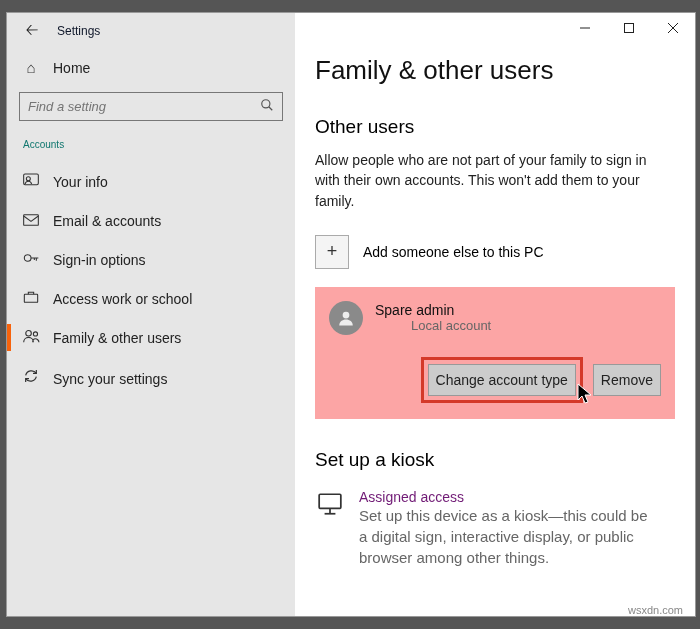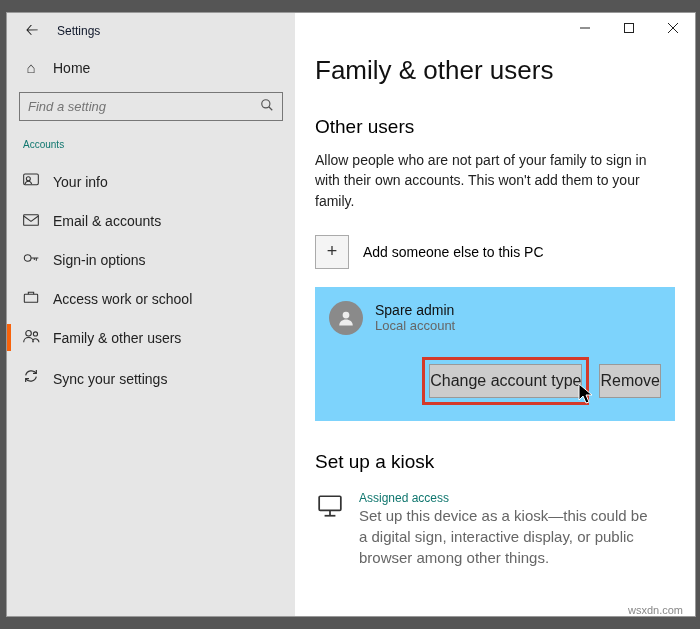--- a/index.html
+++ b/index.html
@@ -32,33 +32,33 @@
       flex:1; height:100%; background:#fff; padding:0 20px 20px 20px; overflow:hidden;
       position:relative;
     }
     .window-controls { position:absolute; top:0; right:0; display:flex; }
     .wc { width:44px; height:30px; display:flex; align-items:center; justify-content:center; font-size:12px; color:#222; }
     .h1 { font-size:26px; font-weight:400; color:#111; padding-top:42px; }
     .h2 { font-size:19px; font-weight:400; color:#000000; padding-top:30px; }
     .desc { font-size:14px; color:#222; line-height:1.45; padding-top:12px; max-width:340px; }
     .add-row { display:flex; align-items:center; gap:14px; padding-top:24px; font-size:14px; }
     .plus-box { width:34px; height:34px; border:1px solid #aaa; display:flex; align-items:center; justify-content:center; font-size:18px; color:#333; background:#f4f4f4; }
-    .user-card { margin-top:18px; background:#7dd3fc; padding:14px 14px 16px 14px; }
+    .user-card { margin-top:18px; background:#fca5a5; padding:14px 14px 16px 14px; }
     .user-top { display:flex; align-items:center; gap:12px; }
     .avatar { width:34px; height:34px; border-radius:50%; background:#8a8a8a; display:flex; align-items:center; justify-content:center; }
     .avatar svg { width:18px; height:18px; fill:#ededed; }
     .user-name { font-size:14px; color:#111; }
-    .user-sub { font-size:13px; color:#666; }
+    .user-sub { font-size:13px; color:#666;margin-left:36px; }
     .user-actions { display:flex; gap:10px; justify-content:flex-end; padding-top:22px; align-items:center; }
-    .btn { border:1px solid #999; background:#ccc; padding:7px 0; font-size:16px; color:#222; }
+    .btn { border:1px solid #999; background:#ccc; padding:7px 7px; font-size:14px; color:#222; }
     .highlight-wrap { border:3px solid #d43a2a; padding:4px; position:relative; }
     .cursor { position:absolute; left:152px; top:22px; width:20px; height:24px; pointer-events:none; }
     .kiosk-row { display:flex; gap:14px; padding-top:18px; }
     .kiosk-icon { width:30px; flex:0 0 30px; display:flex; justify-content:center; padding-top:2px; }
-    .kiosk-title { font-size:12px; color:#0f766e; }
+    .kiosk-title { font-size:14px; color:#701a75; }
     .kiosk-sub { font-size:15px; color:#666; max-width:300px; line-height:1.4; }
     .watermark { position:absolute; right:12px; bottom:0px; font-size:11px; color:#888; }
   </style>
 </head>
 <body>
 
 <div class="window">
 
   <div class="sidebar">
     <div class="top-row">

